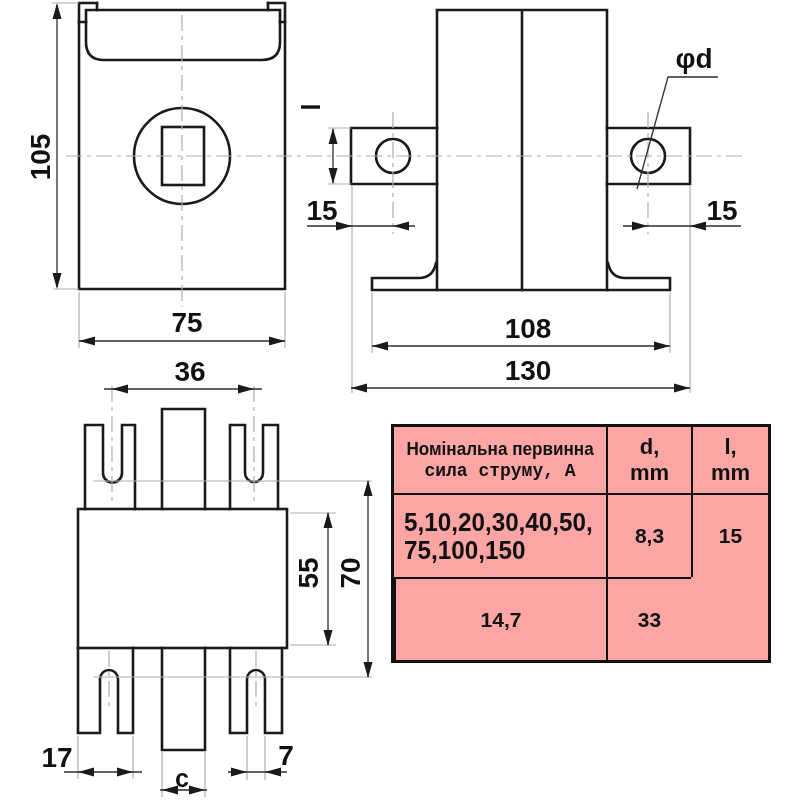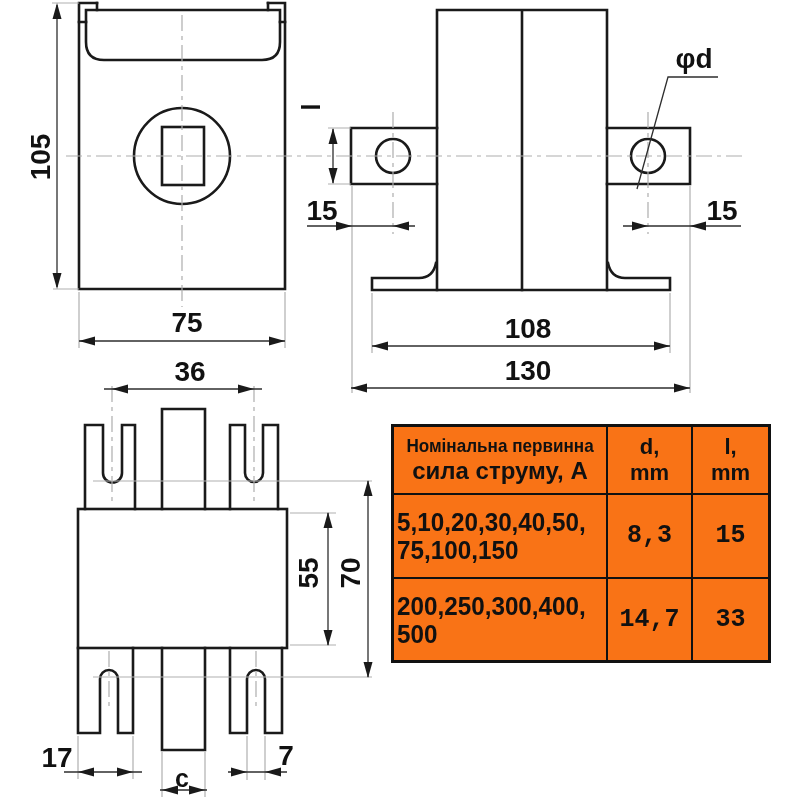--- a/index.html
+++ b/index.html
@@ -10,30 +10,30 @@
   .dim{stroke:#2e2e2e;stroke-width:1.3;fill:none;}
   .ext{stroke:#b0b0b0;stroke-width:1.2;fill:none;}
   .cl{stroke:#adadad;stroke-width:1.2;fill:none;stroke-dasharray:16 5 4 5;}
   .arrow{fill:#1a1a1a;stroke:none;}
   .dimtext{font-family:"Liberation Sans","DejaVu Sans",sans-serif;font-weight:bold;
            font-size:28px;fill:#111;}
   .dimtext.small{font-size:25px;}
   
   .tbl{position:absolute;left:391px;top:424px;width:380px;height:239px;
        display:grid;grid-template-columns:212px 85px 1fr;grid-template-rows:66px 84px 1fr;
-       border:3px solid #111;box-sizing:border-box;background:#f97316;color:#111;font-weight:bold;}
+       border:3px solid #111;box-sizing:border-box;background:#fca5a5;color:#111;font-weight:bold;}
   .cell{display:flex;flex-direction:column;align-items:center;justify-content:center;
         border-left:2.5px solid #111;border-top:2.5px solid #111;overflow:hidden;}
   .cell.c0{border-left:none;}
   .cell.r0{border-top:none;}
-  .cell.lft{align-items:flex-start;padding-left:3px;}
+  .cell.lft{align-items:flex-start;padding-left:10px;}
   .hdr1{font-size:19px;transform:scaleX(.9);white-space:nowrap;line-height:1.25;}
-  .hdr2{font-size:24px;white-space:nowrap;line-height:1.2;}
+  .hdr2{font-size:18px;white-space:nowrap;line-height:1.2;font-family:Liberation Mono, monospace;}
   .unit{font-size:22px;line-height:1.2;text-align:center;}
-  .num{font-size:25px;line-height:1.1;font-family:Liberation Mono, monospace;}
+  .num{font-size:21px;line-height:1.1;}
   .list{font-size:25px;transform:scaleX(.97);transform-origin:left center;
         white-space:nowrap;line-height:1.12;}
 </style>
 </head>
 <body>
 
 <div id="stage">
 
 <svg width="800" height="800" viewBox="0 0 800 800">
 
@@ -167,24 +167,20 @@
     <div class="list">5,10,20,30,40,50,</div>
     <div class="list">75,100,150</div>
   </div>
   <div class="cell">
     <div class="num">8,3</div>
   </div>
   <div class="cell">
     <div class="num">15</div>
   </div>
 
-  <div class="cell c0 lft">
-    <div class="list">200,250,300,400,</div>
-    <div class="list">500</div>
-  </div>
   <div class="cell">
     <div class="num">14,7</div>
   </div>
   <div class="cell">
     <div class="num">33</div>
   </div>
 </div>
 
 </div>
 

